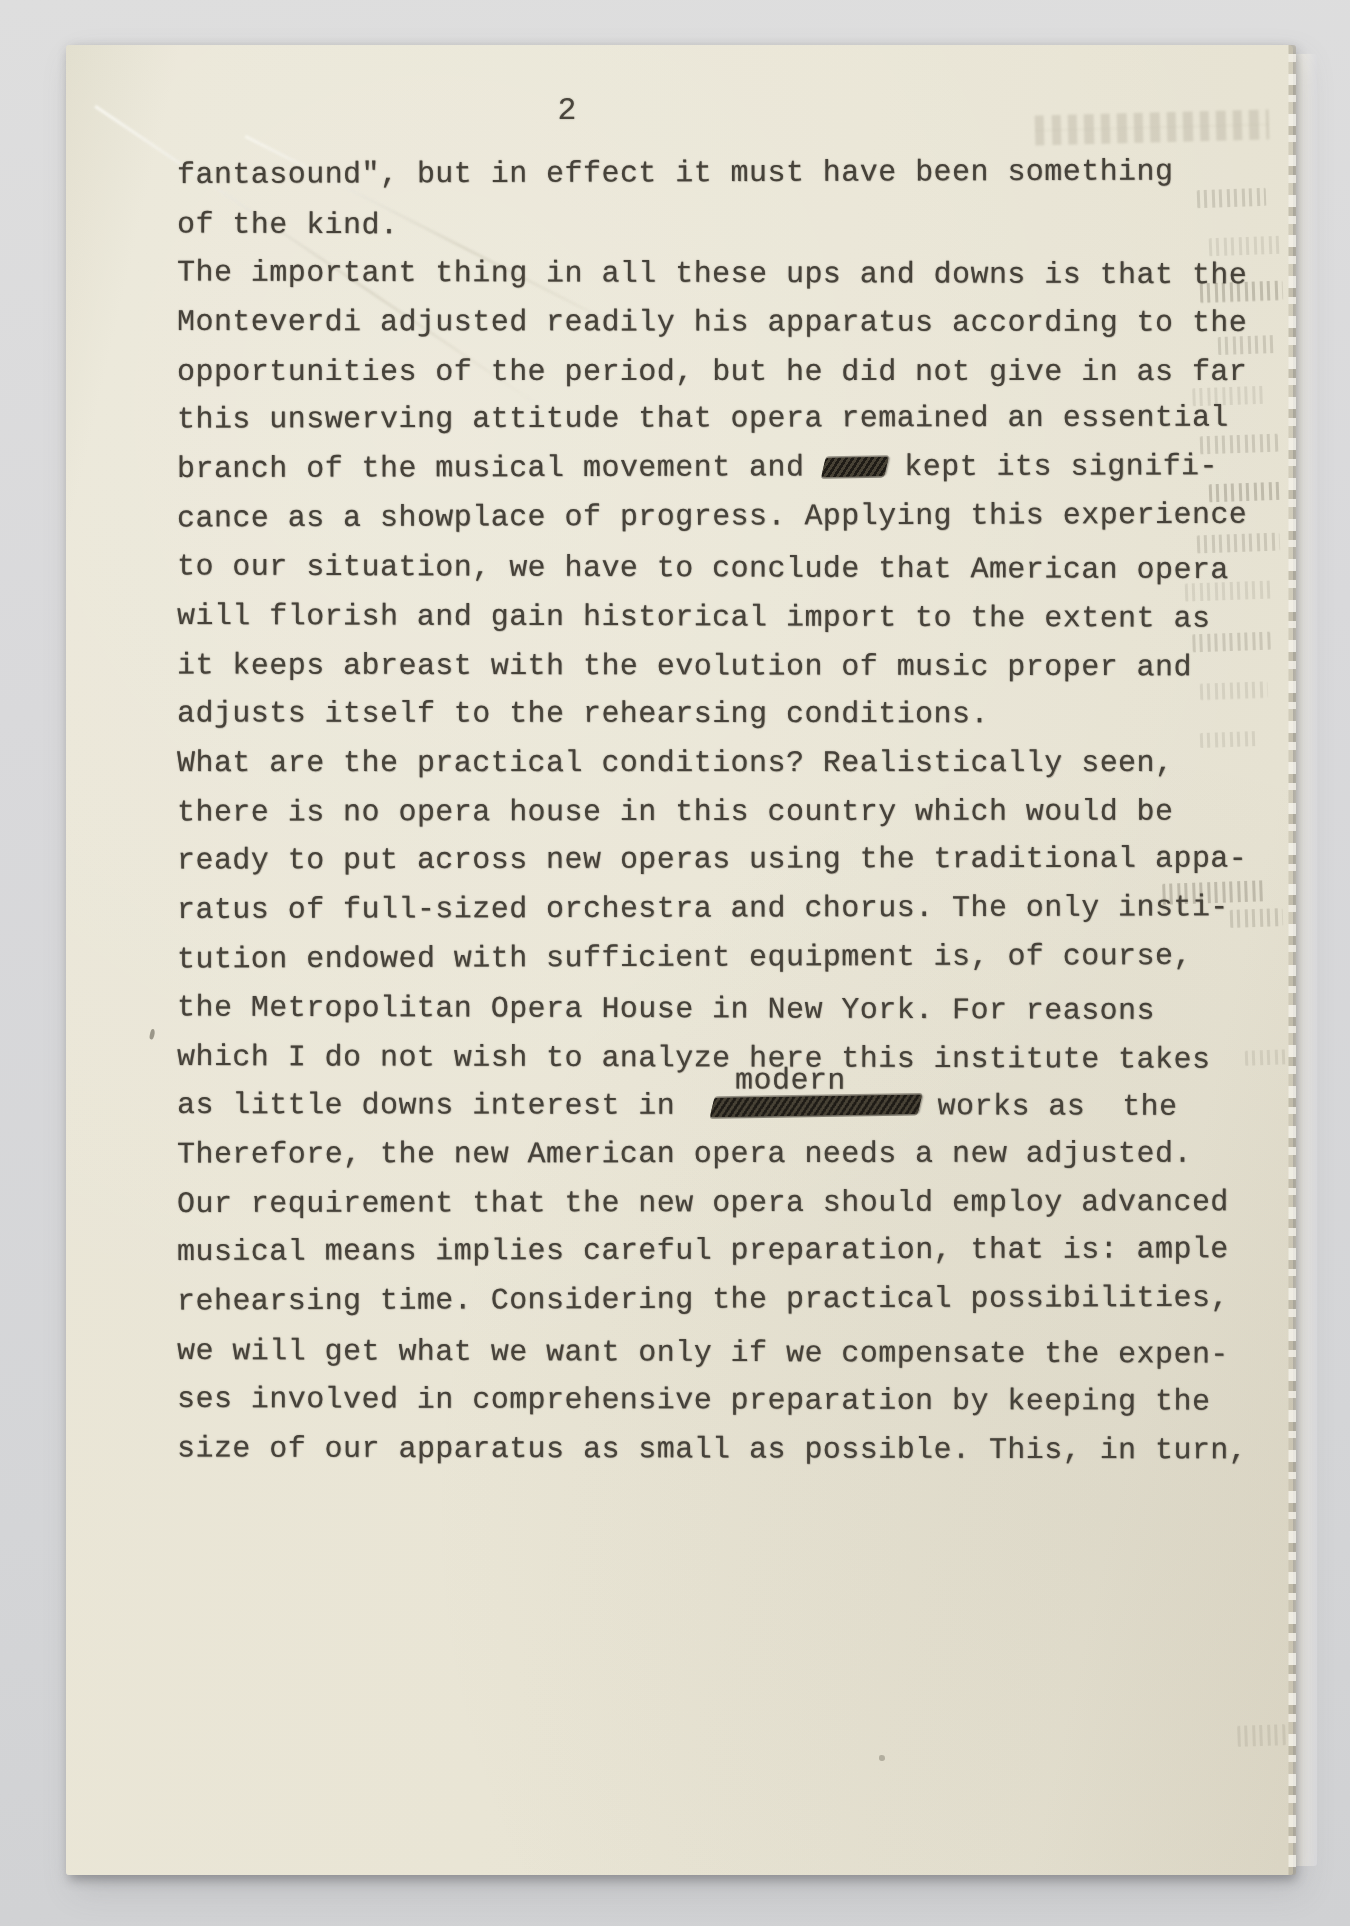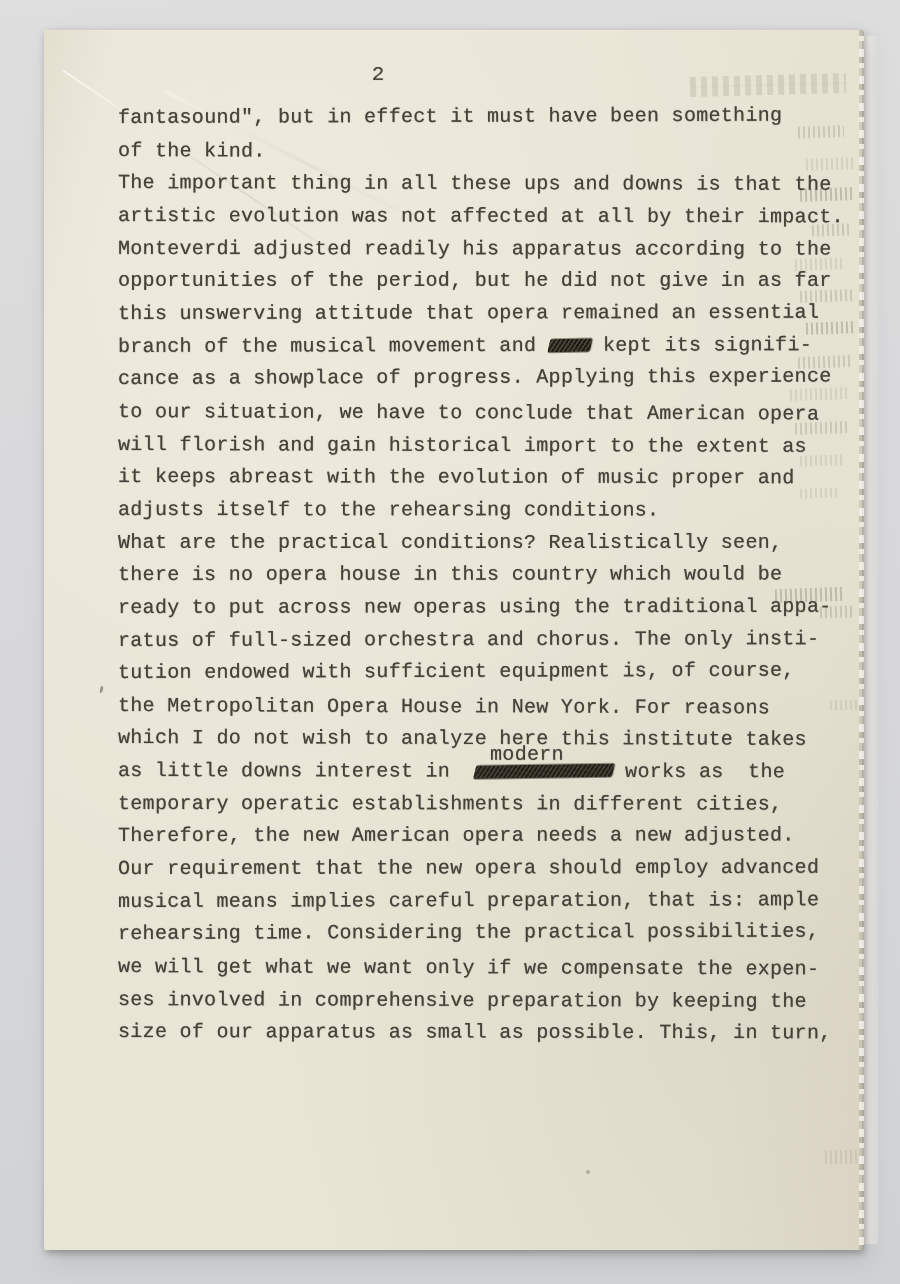--- a/index.html
+++ b/index.html
@@ -161,39 +161,37 @@
 
     <div class="speck" style="left:56px; top:656px; width:3px; height:7px; transform:rotate(14deg);"></div>
     <div class="speck" style="left:542px; top:1140px; width:4px; height:4px; opacity:.35;"></div>
 
     <div class="page-number">2</div>
 
     <div class="text-block" id="text-block">
         <div class="line" style="--r: -0.20deg;"><span>fantasound", but in effect it must have been something</span></div>
         <div class="line" style="--r: 0.20deg;"><span>of the kind.</span></div>
         <div class="line" style="--r: 0.15deg;"><span>The important thing in all these ups and downs is that the</span></div>
-        <div class="line" style="--r: 0.10deg;"><span>artistic evolution was not affected at all by their impact.</span></div>
         <div class="line" style="--r: 0.05deg;"><span>Monteverdi adjusted readily his apparatus according to the</span></div>
         <div class="line" style="--r: 0.00deg;"><span>opportunities of the period, but he did not give in as far</span></div>
         <div class="line" style="--r: -0.10deg;"><span>this unswerving attitude that opera remained an essential</span></div>
         <div class="line" style="--r: -0.15deg;"><span>branch of the musical movement and </span><span class="redaction" style="width: 3.5ch;"></span><span> kept its signifi-</span></div>
         <div class="line" style="--r: -0.20deg;"><span>cance as a showplace of progress. Applying this experience</span></div>
         <div class="line" style="--r: 0.20deg;"><span>to our situation, we have to conclude that American opera</span></div>
         <div class="line" style="--r: 0.15deg;"><span>will florish and gain historical import to the extent as</span></div>
         <div class="line" style="--r: 0.10deg;"><span>it keeps abreast with the evolution of music proper and</span></div>
         <div class="line" style="--r: 0.05deg;"><span>adjusts itself to the rehearsing conditions.</span></div>
         <div class="line" style="--r: 0.00deg;"><span>What are the practical conditions? Realistically seen,</span></div>
         <div class="line" style="--r: -0.05deg;"><span>there is no opera house in this country which would be</span></div>
         <div class="line" style="--r: -0.10deg;"><span>ready to put across new operas using the traditional appa-</span></div>
         <div class="line" style="--r: -0.15deg;"><span>ratus of full-sized orchestra and chorus. The only insti-</span></div>
         <div class="line" style="--r: -0.20deg;"><span>tution endowed with sufficient equipment is, of course,</span></div>
         <div class="line" style="--r: 0.20deg;"><span>the Metropolitan Opera House in New York. For reasons</span></div>
         <div class="line" style="--r: 0.15deg;"><span>which I do not wish to analyze here this institute takes</span></div>
         <div class="line" style="--r: 0.10deg;"><span>as little downs interest in  </span><span class="redaction" style="width: 11.5ch;"></span><span class="insert-above" style="left: 31ch;">modern</span><span> works as  the</span></div>
-        <div class="line" style="--r: 0.05deg;"><span>temporary operatic establishments in different cities,</span></div>
         <div class="line" style="--r: -0.05deg;"><span>Therefore, the new American opera needs a new adjusted.</span></div>
         <div class="line" style="--r: -0.10deg;"><span>Our requirement that the new opera should employ advanced</span></div>
         <div class="line" style="--r: -0.15deg;"><span>musical means implies careful preparation, that is: ample</span></div>
         <div class="line" style="--r: -0.20deg;"><span>rehearsing time. Considering the practical possibilities,</span></div>
         <div class="line" style="--r: 0.20deg;"><span>we will get what we want only if we compensate the expen-</span></div>
         <div class="line" style="--r: 0.15deg;"><span>ses involved in comprehensive preparation by keeping the</span></div>
         <div class="line" style="--r: 0.10deg;"><span>size of our apparatus as small as possible. This, in turn,</span></div>
       </div>
   </div>
 </div>

